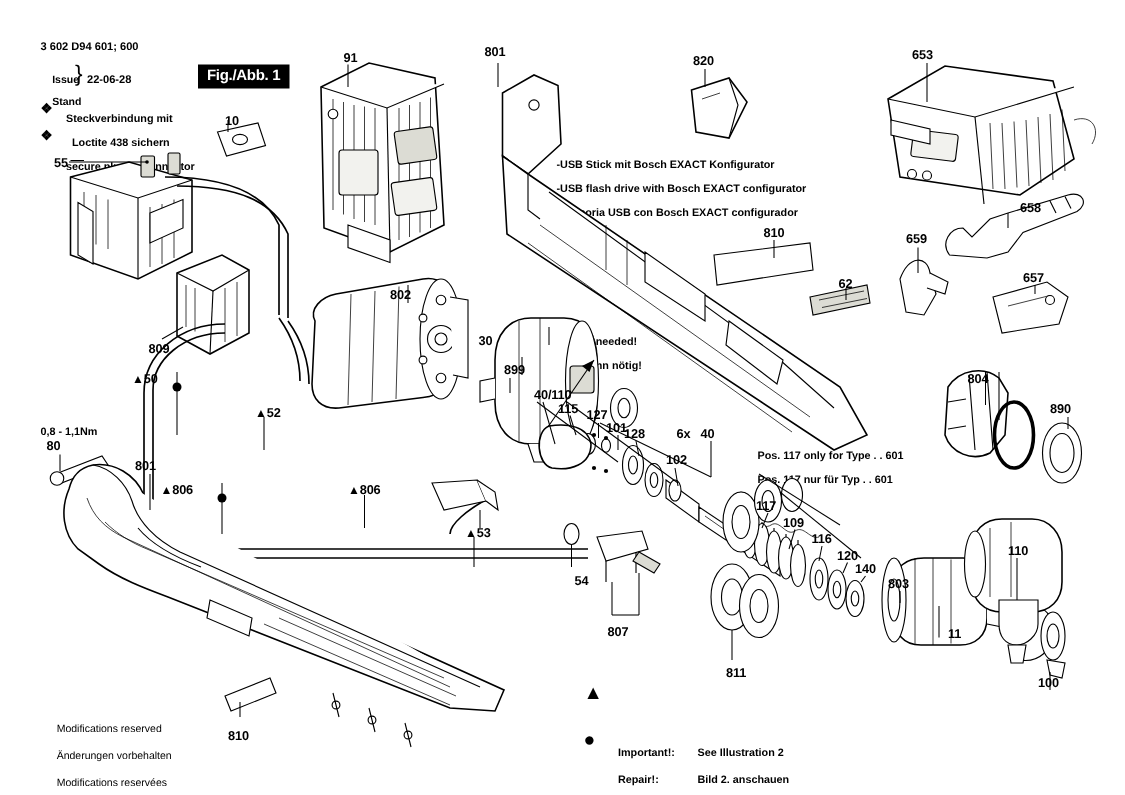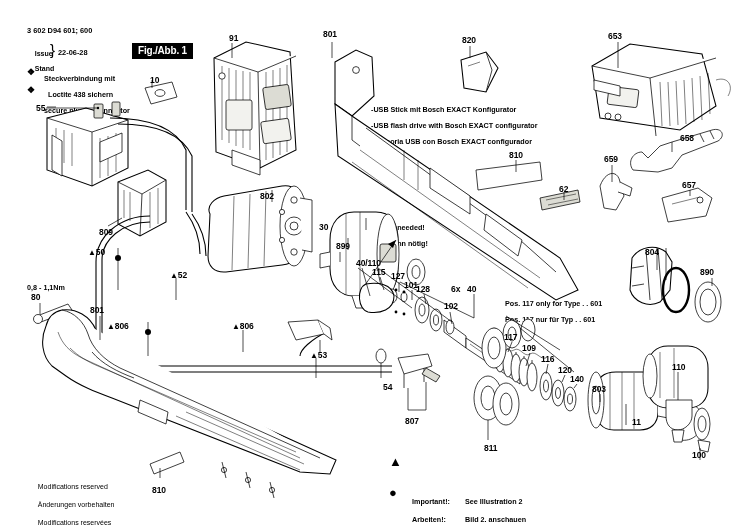--- a/index.html
+++ b/index.html
@@ -75,21 +75,21 @@
     <span>Änderungen vorbehalten</span><br>
     <span>Modifications reservées</span><br>
     
   </div>
 
   <div class="t" style="left:389px;top:455px;font-size:13px;line-height:1;">▲</div>
 
   <div class="t" style="left:389px;top:486px;font-size:13px;line-height:1;">●</div>
   <div class="t note" style="left:404px;top:488px;line-height:1.25;">
     <span style="display:inline-block;width:53px;">Important!:</span><span>See Illustration 2</span><br>
-    <span style="display:inline-block;width:53px;">Arbeiten!:</span><span>Bild 2. anschauen</span>
+    <span style="display:inline-block;width:53px;">Repair!:</span><span>Bild 2. anschauen</span>
   </div>
 
   <svg width="750" height="530" viewBox="0 0 750 530">
     <defs>
       <linearGradient id="gm" x1="0" y1="0" x2="0" y2="1">
         <stop offset="0" stop-color="#ffffff"></stop>
           <stop offset=".5" stop-color="#ebebe4"></stop>
           <stop offset="1" stop-color="#ffffff"></stop>
       </linearGradient>
       <linearGradient id="gb" x1="0" y1="0" x2="1" y2="0">

